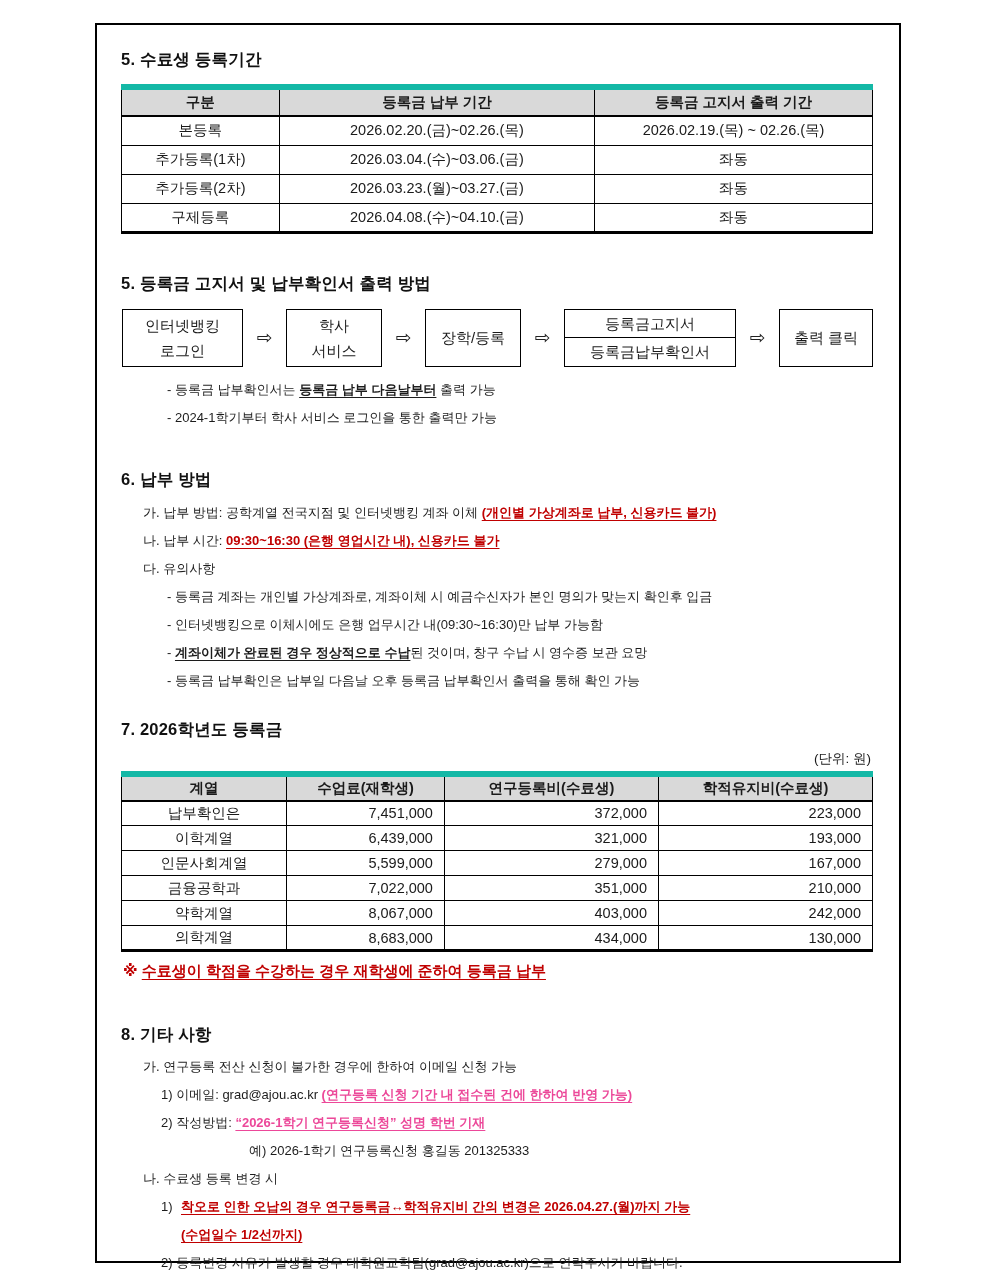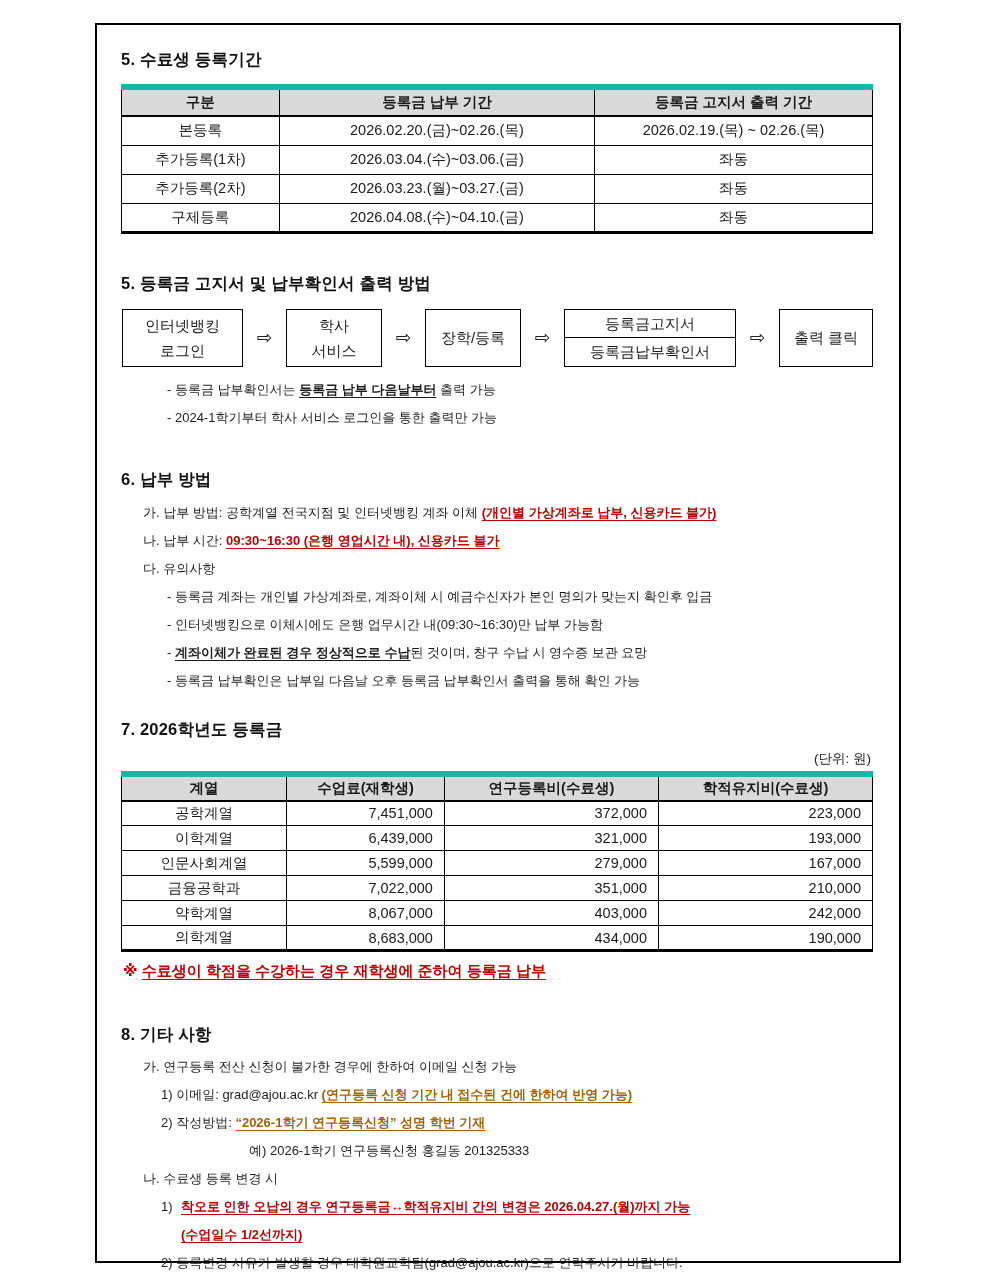--- a/index.html
+++ b/index.html
@@ -88,21 +88,21 @@
   .ind5 { padding-left: 128px; }  
 
   .red-bu {
     color: #c00000;
     font-weight: bold;
     text-decoration: underline;
     text-underline-offset: 3px;
   }
   .red-b { color: #c00000; font-weight: bold; }
   .blue-bu {
-    color: #a16207;
+    color: #ec4899;
     font-weight: bold;
     text-decoration: underline;
     text-underline-offset: 3px;
   }
   .blk-bu {
     font-weight: bold;
     text-decoration: underline;
     text-underline-offset: 3px;
   }
 
@@ -231,21 +231,21 @@
       <thead>
         <tr>
           <th>계열</th>
           <th>수업료(재학생)</th>
           <th>연구등록비(수료생)</th>
           <th>학적유지비(수료생)</th>
         </tr>
       </thead>
       <tbody>
         <tr>
-          <td class="cat">공학계열</td>
+          <td class="cat">납부확인은</td>
           <td class="num">7,451,000</td>
           <td class="num">372,000</td>
           <td class="num">223,000</td>
         </tr>
         <tr>
           <td class="cat">이학계열</td>
           <td class="num">6,439,000</td>
           <td class="num">321,000</td>
           <td class="num">193,000</td>
         </tr>
@@ -264,21 +264,21 @@
         <tr>
           <td class="cat">약학계열</td>
           <td class="num">8,067,000</td>
           <td class="num">403,000</td>
           <td class="num">242,000</td>
         </tr>
         <tr>
           <td class="cat">의학계열</td>
           <td class="num">8,683,000</td>
           <td class="num">434,000</td>
-          <td class="num">190,000</td>
+          <td class="num">130,000</td>
         </tr>
       </tbody>
     </table>
     <div class="t2-note"><span class="red-b">※ </span><span class="red-bu">수료생이 학점을 수강하는 경우 재학생에 준하여 등록금 납부</span></div>
   </section>
 
   <section class="sp-s8">
     <h2 class="sec-title">8. 기타 사항</h2>
     <div style="margin-top:7px">
       <div class="line ind1">가. 연구등록 전산 신청이 불가한 경우에 한하여 이메일 신청 가능</div>

